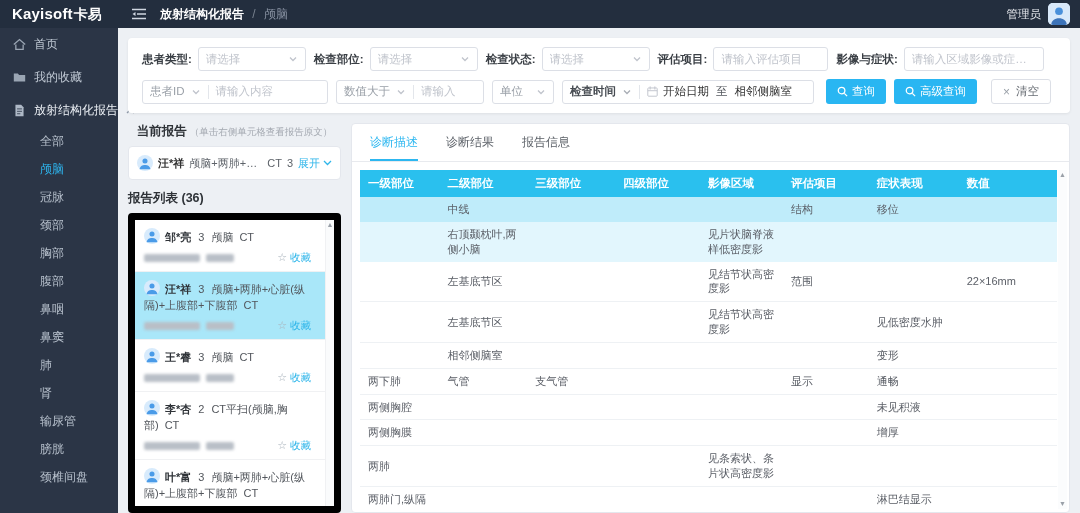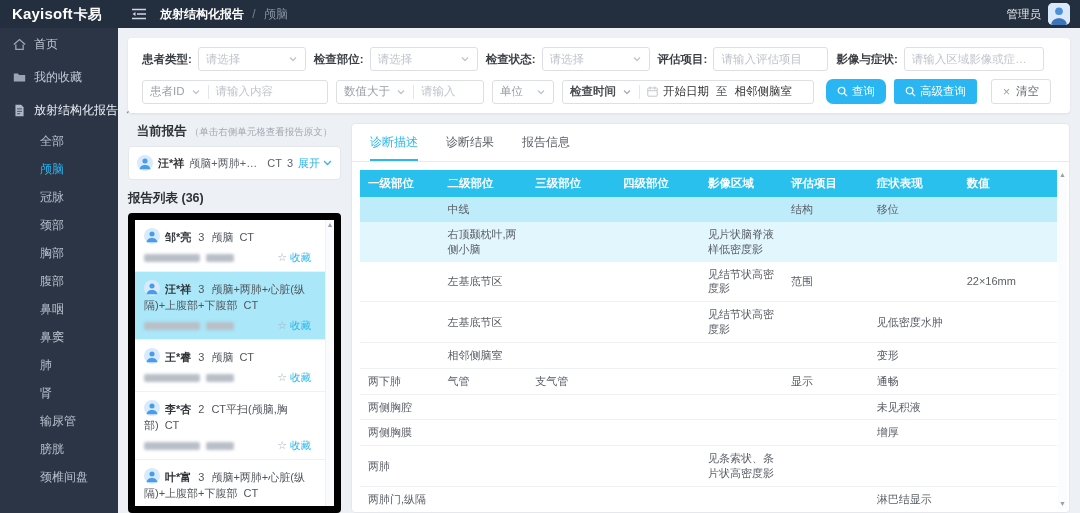--- a/index.html
+++ b/index.html
@@ -292,21 +292,21 @@
                   <svg width="11" height="11" viewBox="0 0 14 14">
                     <rect x="1" y="2.5" width="12" height="10.5" rx="1" fill="none" stroke="#c0c4cc" stroke-width="1.2"></rect>
                     <path d="M4 0.5v4M10 0.5v4M1 6h12" stroke="#c0c4cc" stroke-width="1.2"></path>
                   </svg>
                 </span>
               <span class="ph">开始日期</span>
               <span style="color:#55595f;margin:0 2px;">至</span>
               <span class="ph">相邻侧脑室</span>
             </span>
           </div>
-          <button class="btn cyan" style="margin-left:4px;border-radius:7px;">
+          <button class="btn cyan" style="margin-left:4px;">
             <span class="bicon">
                 <svg width="11" height="11" viewBox="0 0 12 12">
                   <circle cx="5" cy="5" r="3.6" fill="none" stroke="#fff" stroke-width="1.4"></circle>
                   <path d="M8 8l3 3" stroke="#fff" stroke-width="1.4"></path>
                 </svg>
               </span>
             <span>查询</span>
           </button>
           <button class="btn cyan">
             <span class="bicon">

